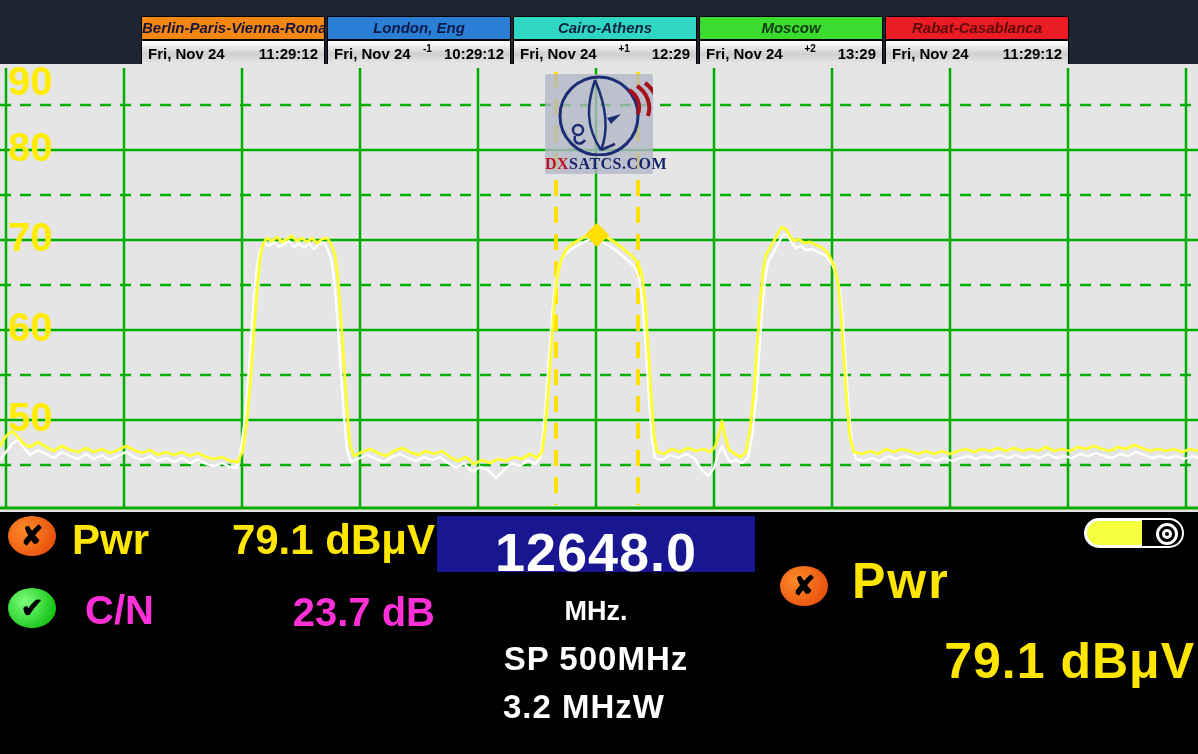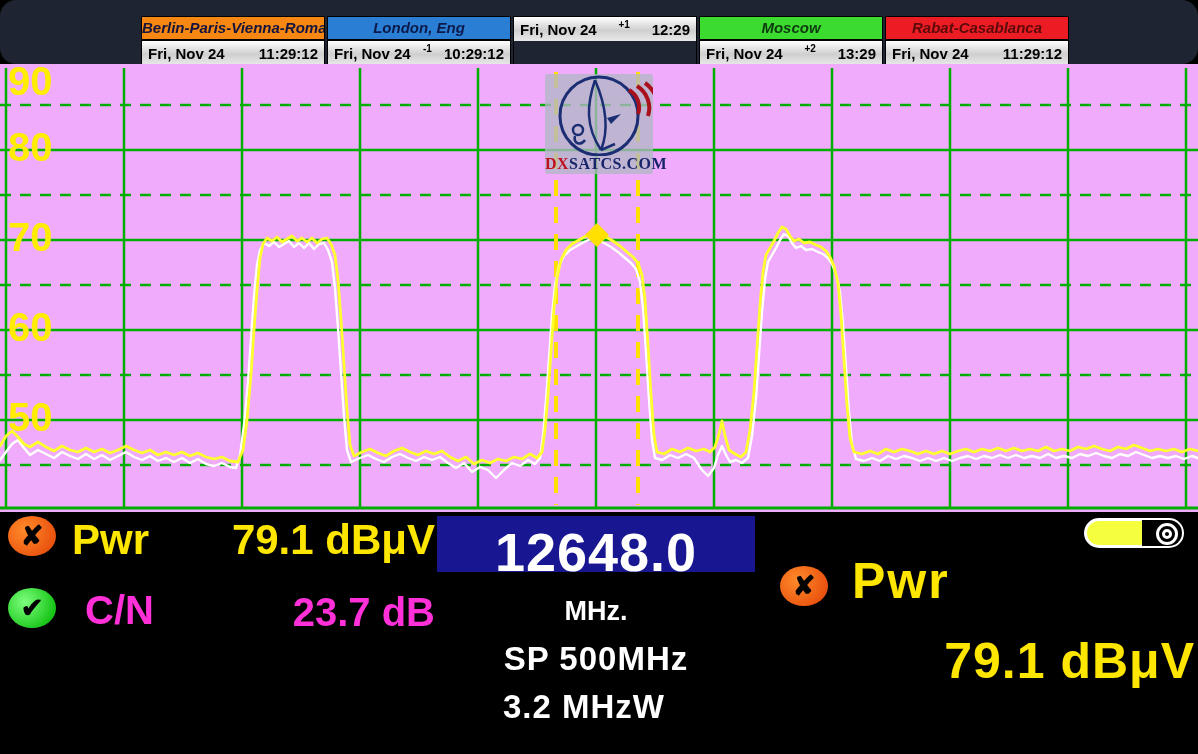--- a/index.html
+++ b/index.html
@@ -1,32 +1,32 @@
 <!DOCTYPE html>
 <html><head>
 <meta charset="utf-8">
 <style>
   html,body{margin:0;padding:0;background:#000;}
   .screen{position:relative;width:1198px;height:754px;background:#000;overflow:hidden;
           font-family:"Liberation Sans",sans-serif;}
   
-  .clockbar{position:absolute;left:0;top:0;width:1198px;height:64px;background:#1e2431;border-radius:16px;}
+  .clockbar{position:absolute;left:0;top:0;width:1198px;height:64px;background:#1e2431;}
   .clock-strip{position:absolute;left:141px;top:16px;display:flex;gap:2px;}
   .clock-col{width:182px;display:flex;flex-direction:column;border:1px solid #000;}
   .clock-city{height:22px;line-height:22px;text-align:center;font-size:15px;font-weight:bold;
               font-style:italic;border-bottom:2px solid #000;white-space:nowrap;overflow:hidden;}
   .clock-time{height:24px;background:linear-gradient(#ffffff,#cfcfcf 55%,#e9e9e9);
               display:flex;align-items:center;font-size:15px;font-weight:bold;color:#000;
               padding:9px 6px;box-sizing:border-box;}
   .clock-time .cdate{flex:0 0 auto;}
   .clock-time .coff{flex:1 1 auto;text-align:center;font-size:10px;font-weight:bold;
                     position:relative;top:-5px;}
   .clock-time .ctime{flex:0 0 auto;margin-left:auto;}
   
-  .plot{position:absolute;left:0;top:64px;width:1198px;height:448px;background:#f0abfc;}
+  .plot{position:absolute;left:0;top:64px;width:1198px;height:448px;background:#e5e5e5;}
   .plot svg{position:absolute;left:0;top:0;}
   .logo{position:absolute;left:545px;top:10px;width:108px;height:100px;
         background:rgba(178,182,198,0.78);border-radius:2px;}
   .logo-word{position:absolute;left:0;bottom:1px;width:100%;text-align:center;
              font-family:"Liberation Serif",serif;font-weight:bold;font-size:16px;letter-spacing:.5px;}
   .logo-word .dx{color:#c01020;}
   .logo-word .rest{color:#17246b;}
   
   .panel{position:absolute;left:0;top:512px;width:1198px;height:242px;background:#000;}
   .badge{position:absolute;width:48px;height:40px;border-radius:50%;display:flex;
@@ -76,20 +76,21 @@
         </div>
         <div class="clock-col">
           <div class="clock-city" style="background: rgb(42, 127, 213); color: rgb(12, 26, 74);">London, Eng</div>
           <div class="clock-time">
             <span class="cdate">Fri, Nov 24</span>
             <span class="coff">-1</span>
             <span class="ctime">10:29:12</span>
           </div>
         </div>
         <div class="clock-col">
+          <div class="clock-city" style="background: rgb(47, 214, 195); color: rgb(16, 32, 58);">Cairo-Athens</div>
           <div class="clock-time">
             <span class="cdate">Fri, Nov 24</span>
             <span class="coff">+1</span>
             <span class="ctime">12:29</span>
           </div>
         </div>
         <div class="clock-col">
           <div class="clock-city" style="background: rgb(59, 219, 47); color: rgb(14, 58, 16);">Moscow</div>
           <div class="clock-time">
             <span class="cdate">Fri, Nov 24</span>

